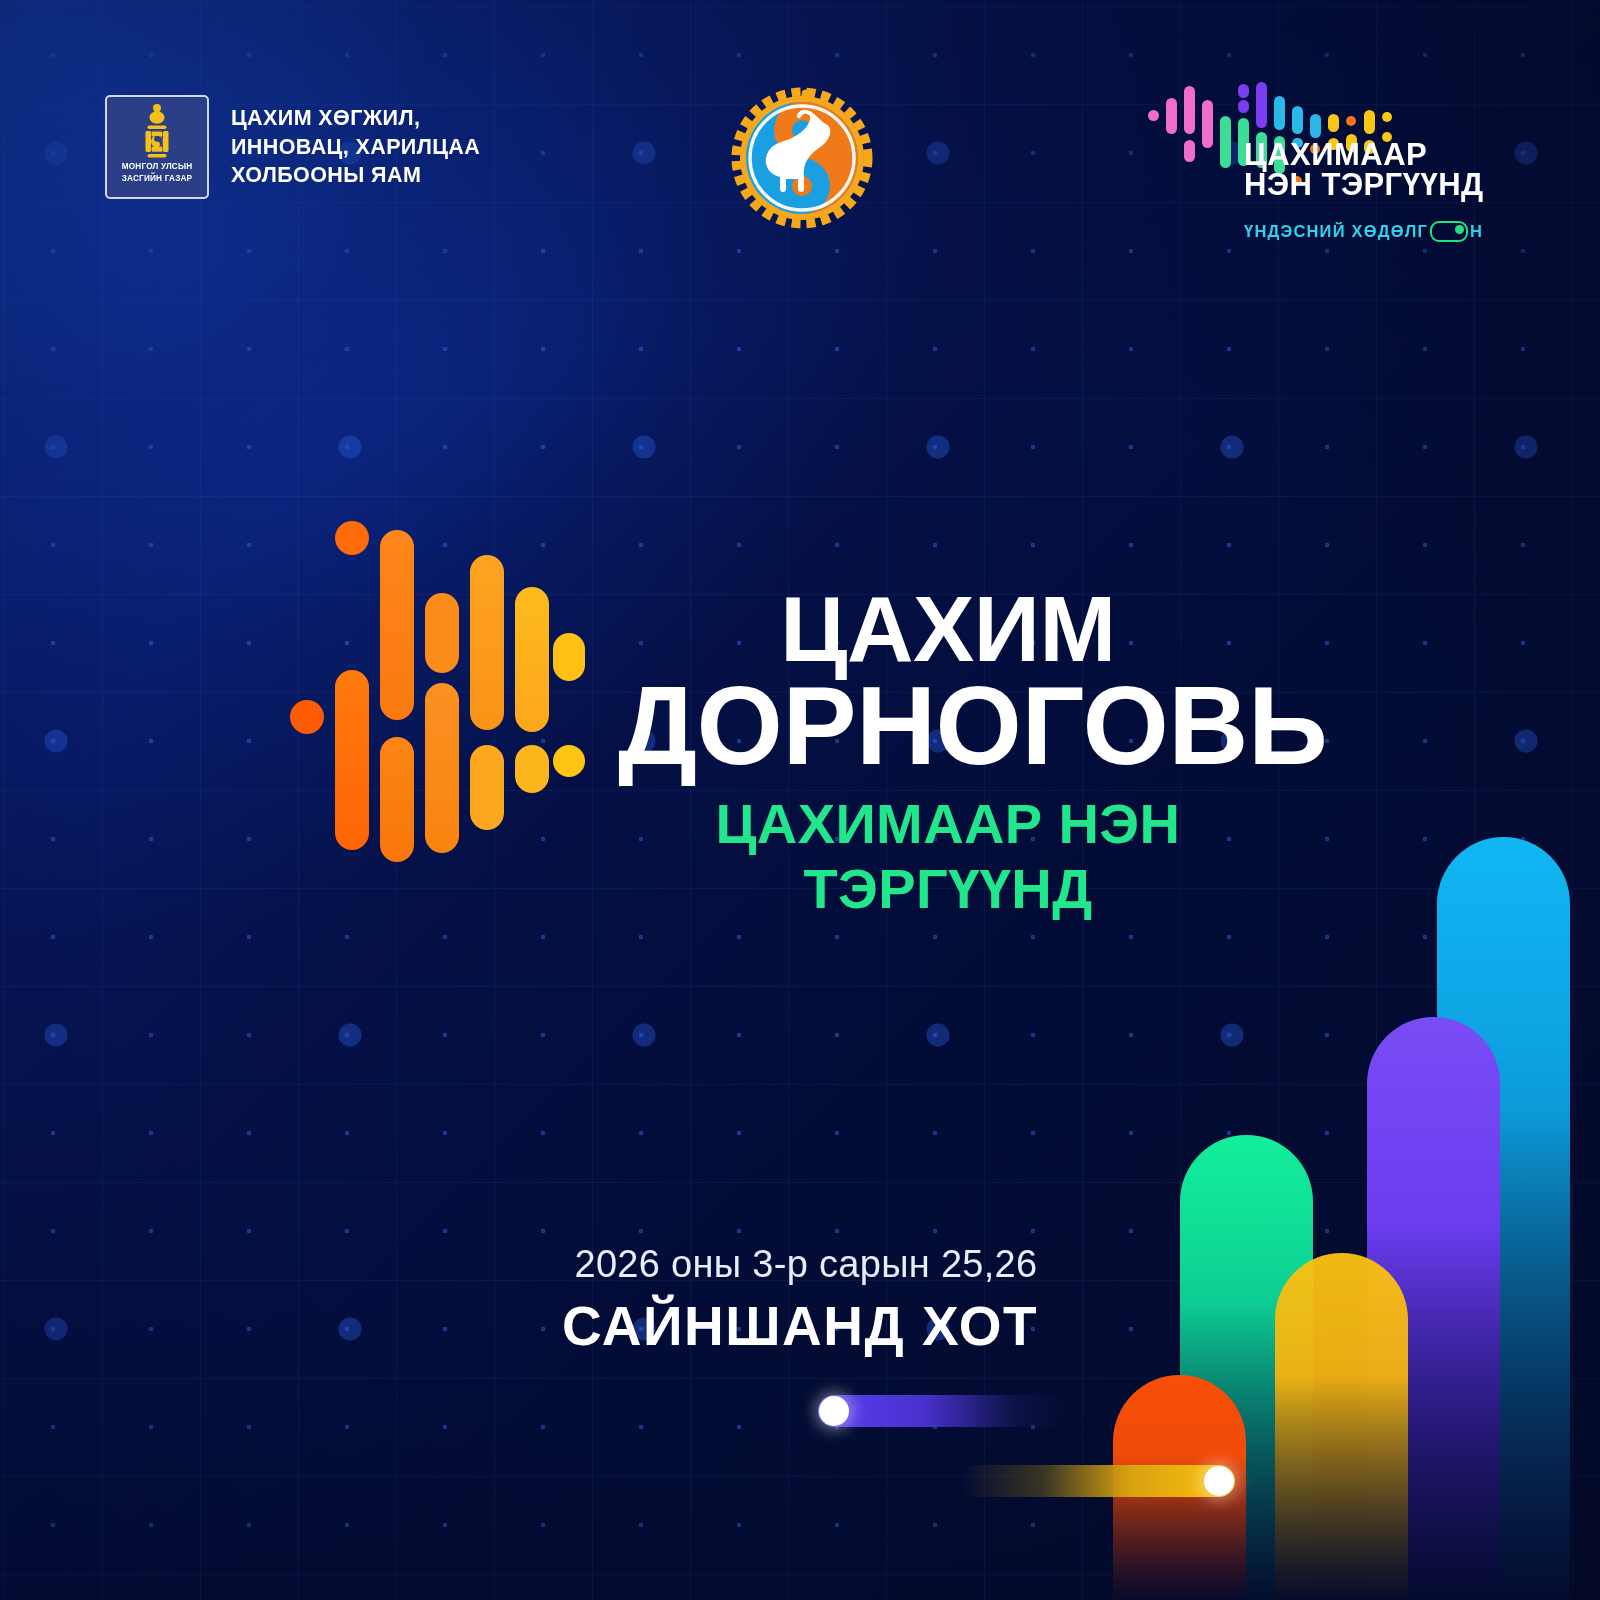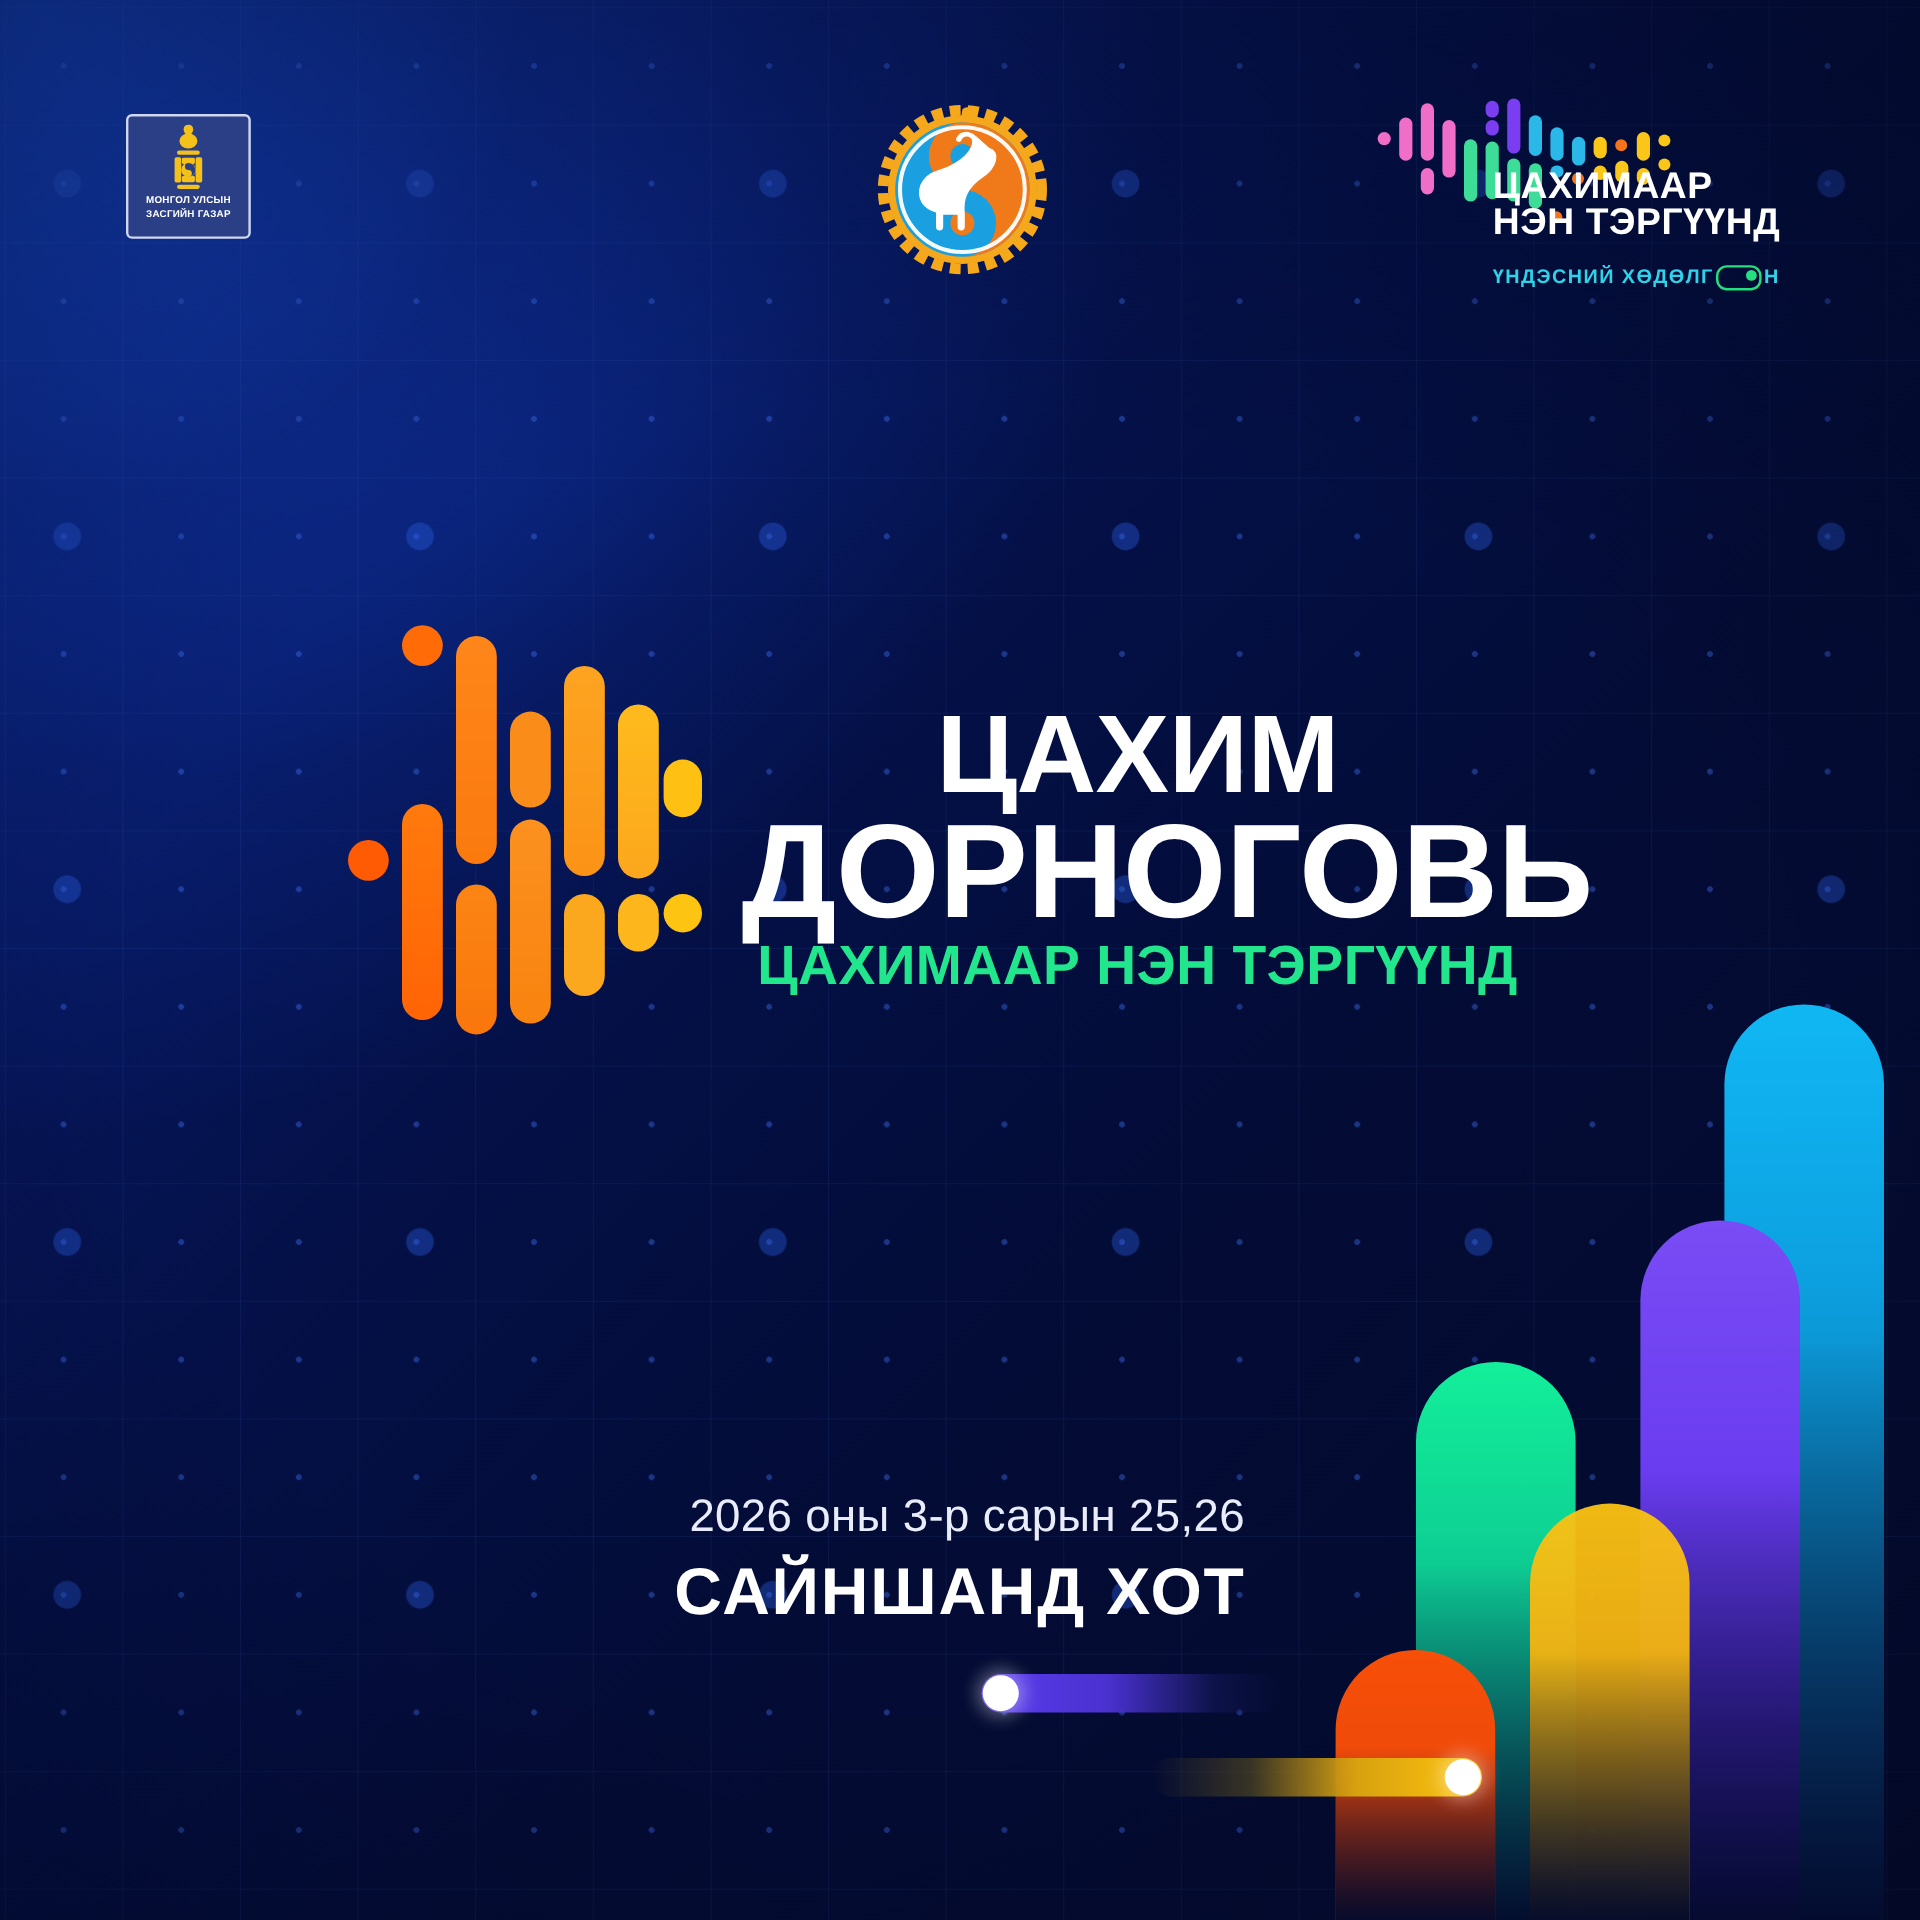--- a/index.html
+++ b/index.html
@@ -49,21 +49,21 @@
 
   
   .main-logo{position:absolute;left:290px;top:505px;width:290px;height:345px;}
   .main-logo i{position:absolute;display:block;}
 
   
   .titles{position:absolute;left:618px;top:588px;width:660px;text-align:center;}
   .t1,.t2{color:#fff;font-weight:bold;letter-spacing:-0.5px;line-height:0.9;}
   .t1{font-size:92px;}
   .t2{font-size:111px;margin-top:6px;}
-  .t3{color:#22e68c;font-weight:bold;font-size:46px;letter-spacing:0.4px;margin-top:0;}
+  .t3{color:#22e68c;font-weight:bold;font-size:56px;letter-spacing:0.4px;margin-top:14px;}
 
   
   .info{position:absolute;left:0;top:1243px;width:1600px;text-align:center;}
   .date{color:#e9edfb;font-size:38px;letter-spacing:.3px;padding-left:12px;}
   .city{color:#ffffff;font-size:55px;font-weight:bold;letter-spacing:1.5px;margin-top:8px;}
 
   
   .bars{position:absolute;left:0;top:0;width:1600px;height:1600px;}
   .bigbar{position:absolute;border-radius:70px 70px 0 0;}
   .bigbar::after{content:"";position:absolute;inset:0;border-radius:70px 70px 0 0;
@@ -100,20 +100,23 @@
             <rect x="18.5" y="52" width="19" height="3.4" rx="1.7"></rect>
             <circle cx="28" cy="39.6" r="6"></circle>
           </g>
           <path d="M28 33.8 a5.8 5.8 0 0 1 0 11.6 a2.9 2.9 0 0 0 0-5.8 a2.9 2.9 0 0 1 0-5.8z" fill="#2b3f86"></path>
           <circle cx="28" cy="36.7" r="1.2" fill="#2b3f86"></circle>
           <circle cx="28" cy="42.5" r="1.2" fill="#f4c01a"></circle>
         </svg>
         <div class="gov-emblem-text">МОНГОЛ УЛСЫН</div>
         <div class="gov-emblem-text">ЗАСГИЙН ГАЗАР</div>
       </div>
+      <div class="ministry-name" style="white-space:pre-line">ЦАХИМ ХӨГЖИЛ,
+ИННОВАЦ, ХАРИЛЦАА
+ХОЛБООНЫ ЯАМ</div>
     </div>
 
     <div class="center-emblem">
       <svg viewBox="0 0 150 150" width="150" height="150">
         <g fill="#f5a81c">
           <circle cx="75" cy="75" r="62"></circle>
           <g>
             <g id="ray">
                 <path d="M75 8 q5 -4 9 2 q3 6 -2 9 q-6 2 -8 -4z"></path>
               </g>

